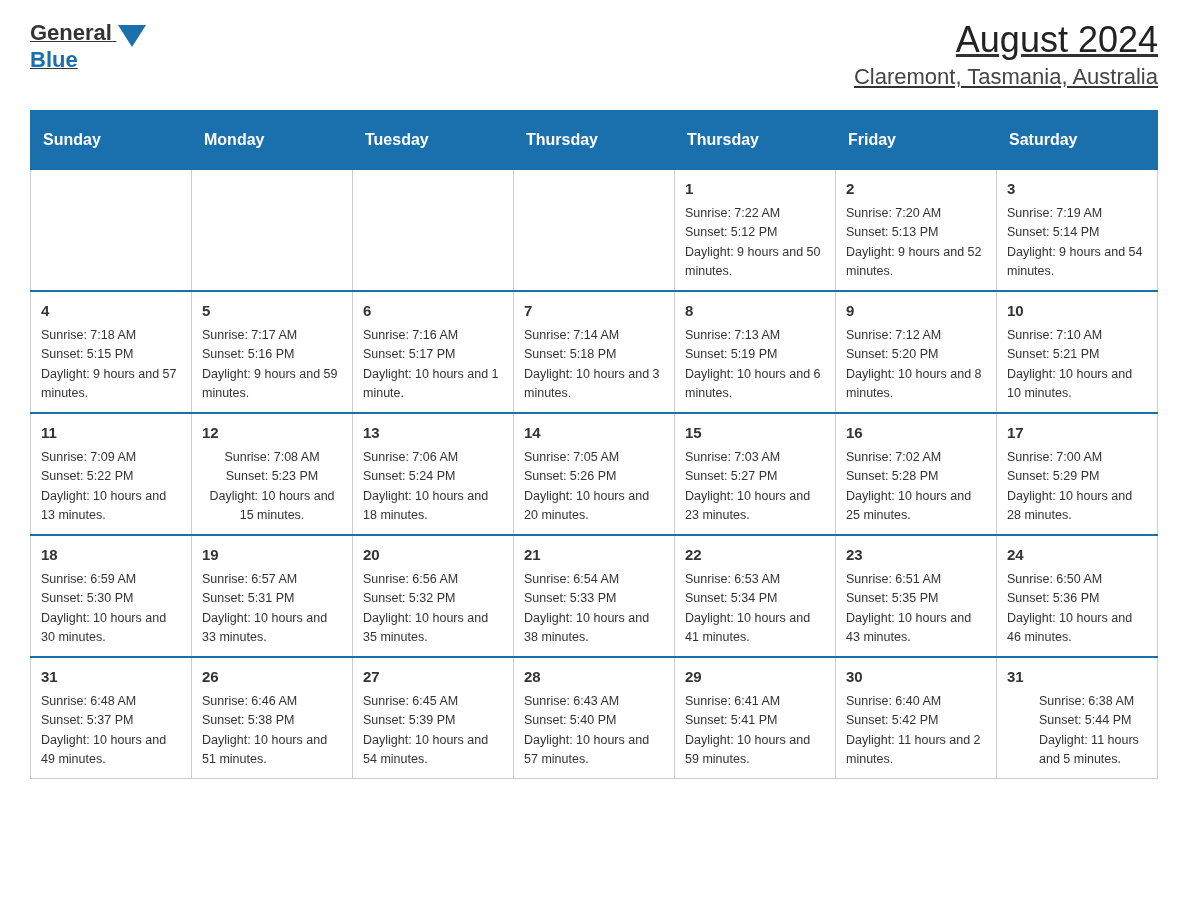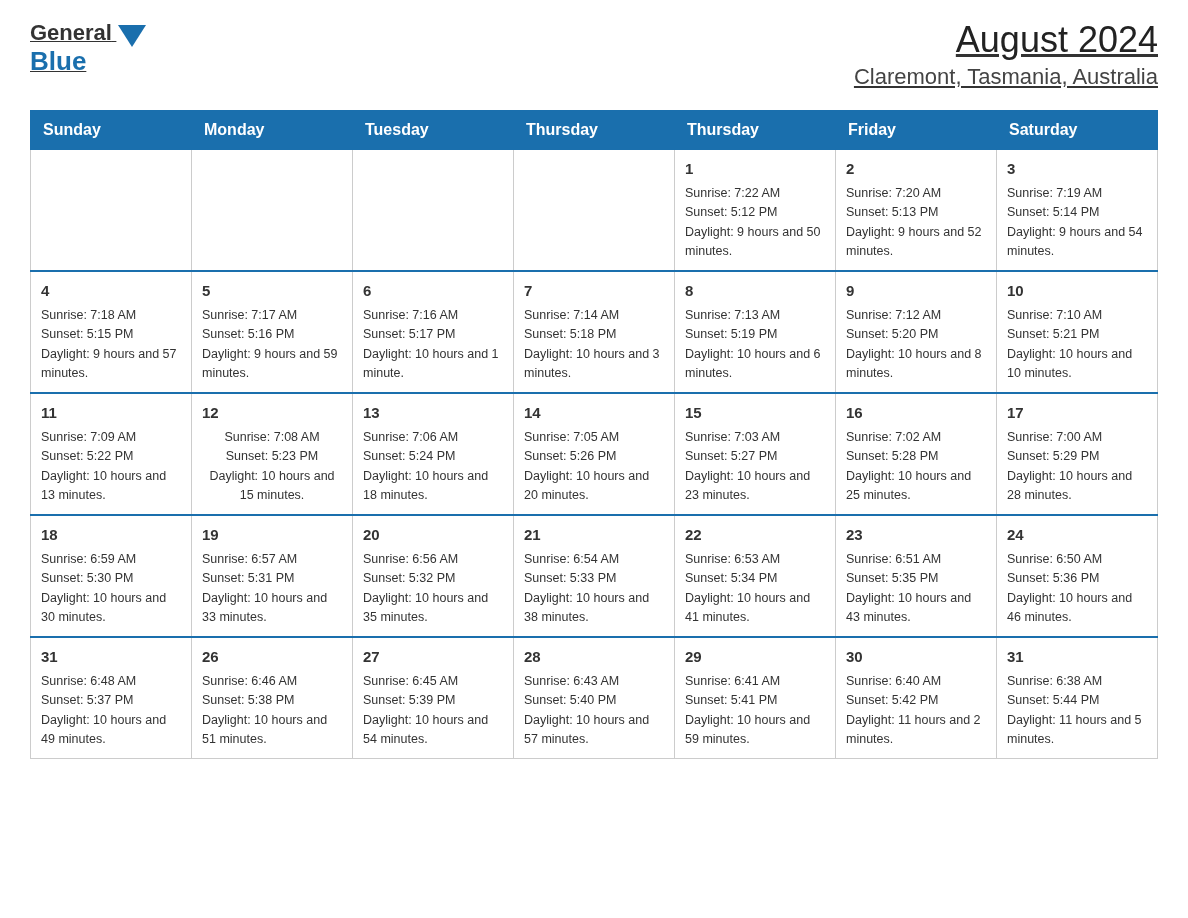--- a/index.html
+++ b/index.html
@@ -38,21 +38,21 @@
     .calendar {
       width: 100%;
       border-collapse: collapse;
       border: 1px solid #aaa;
     }
     .calendar th {
       background-color: #1a6fad;
       color: #fff;
       font-size: 16px;
       font-weight: 600;
-      padding: 10px 12px;
+      padding: 20px 12px;
       text-align: left;
       border: 1px solid #1a6fad;
     }
     .calendar td {
       vertical-align: top;
       border: 1px solid #ccc;
       padding: 8px 10px;
       width: 14.28%;
       min-height: 100px;
       font-size: 13px;
@@ -81,21 +81,21 @@
 <body>
 
 <div class="header">
   <div class="logo">
   <div style="line-height:1.15;">
     <span style="font-size:22px;font-weight:bold;color:#333;font-family:Arial;">General</span>
     <svg width="28" height="22" viewBox="0 0 28 22" style="vertical-align:middle;margin-left:2px;">
       <polygon points="0,0 28,0 14,22" fill="#1a6fad"></polygon>
     </svg>
     <br>
-    <span style="font-size:26px;font-weight:bold;color:#1a6fad;font-family:Arial;">Blue</span>
+    <span style="font-size:22px;font-weight:bold;color:#1a6fad;font-family:Arial;">Blue</span>
   </div>
 </div>
   <div class="title-block">
     <div class="month-title">August 2024</div>
     <div class="location">Claremont, Tasmania, Australia</div>
   </div>
 </div>
 
 <table class="calendar">
   <thead>
@@ -298,19 +298,19 @@
 Daylight: 10 hours and 59 minutes.</div>
         </td>
         <td>
           <span class="day-number">30</span>
           <div class="day-info" style="white-space: pre-line;">Sunrise: 6:40 AM
 Sunset: 5:42 PM
 Daylight: 11 hours and 2 minutes.</div>
         </td>
         <td>
           <span class="day-number">31</span>
-          <div class="day-info" style="white-space: pre-line;">Sunrise: 6:38 AM
+          <div class="day-info" style="white-space: pre-line; margin-left: 32px;">Sunrise: 6:38 AM
 Sunset: 5:44 PM
 Daylight: 11 hours and 5 minutes.</div>
         </td>
       </tr>
     </tbody>
 </table>
 
 </body></html>

